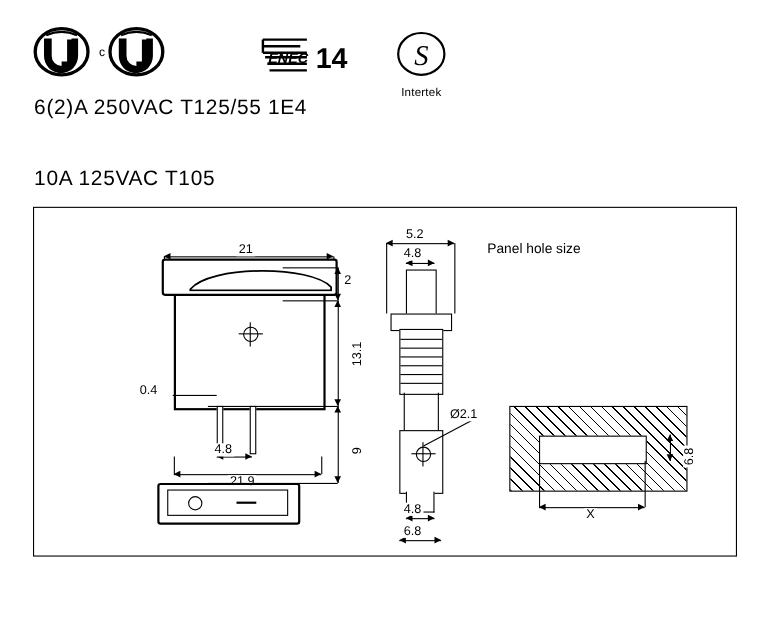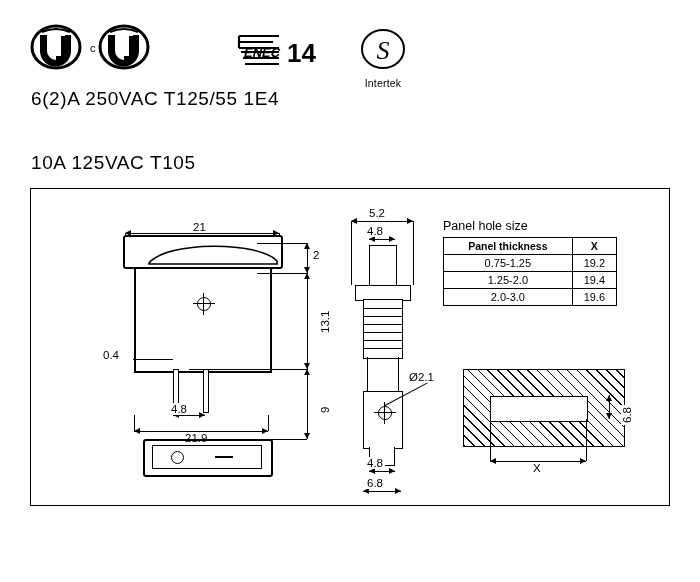--- a/index.html
+++ b/index.html
@@ -61,21 +61,21 @@
   .arrowL { border-right:6px solid #000; }
   .arrowR { border-left:6px solid #000; }
   .arrowU, .arrowD {
     position:absolute; width:0; height:0;
     border-left:3px solid transparent; border-right:3px solid transparent;
   }
   .arrowU { border-bottom:6px solid #000; }
   .arrowD { border-top:6px solid #000; }
 
   
-  #frontview { left:80px; top:30px; width:200px; height:220px;text-align:center; }
+  #frontview { left:104px; top:30px; width:200px; height:220px;text-align:center; }
   .sw-body {
     position:absolute; left:23px; top:40px; width:134px; height:110px;
     border:2px solid #000; background:#fff;
   }
   .sw-bezel {
     position:absolute; left:12px; top:16px; width:156px; height:30px;
     border:2px solid #000; border-radius:3px; background:#fff;
   }
   .rocker {
     position:absolute; left:22px; top:2px; width:132px; height:26px;
@@ -331,42 +331,20 @@
     <div class="label" style="left:34px; top:244px;">4.8</div>
 
     <div class="dimh" style="left:32px; top:278px; width:38px;"></div>
     <div class="arrowL" style="left:32px; top:275px;"></div>
     <div class="arrowR" style="left:64px; top:275px;"></div>
     <div class="label" style="left:34px; top:264px;">6.8</div>
   </div>
 
   <div class="abs" id="paneltable">
     <div class="tbl-title">Panel hole size</div>
-    <table class="panel">
-      <thead>
-        <tr>
-          <th>Panel thickness</th>
-          <th>X</th>
-        </tr>
-      </thead>
-      <tbody>
-        <tr>
-          <td>0.75-1.25</td>
-          <td>19.2</td>
-        </tr>
-        <tr>
-          <td>1.25-2.0</td>
-          <td>19.4</td>
-        </tr>
-        <tr>
-          <td>2.0-3.0</td>
-          <td>19.6</td>
-        </tr>
-      </tbody>
-    </table>
   </div>
 
   <div class="abs" id="panelview">
     <div class="hatch">
       <div class="hole"></div>
     </div>
 
     <div class="dimv" style="left:146px; top:26px; height:24px;"></div>
     <div class="arrowU" style="left:143px; top:26px;"></div>
     <div class="arrowD" style="left:143px; top:44px;"></div>

